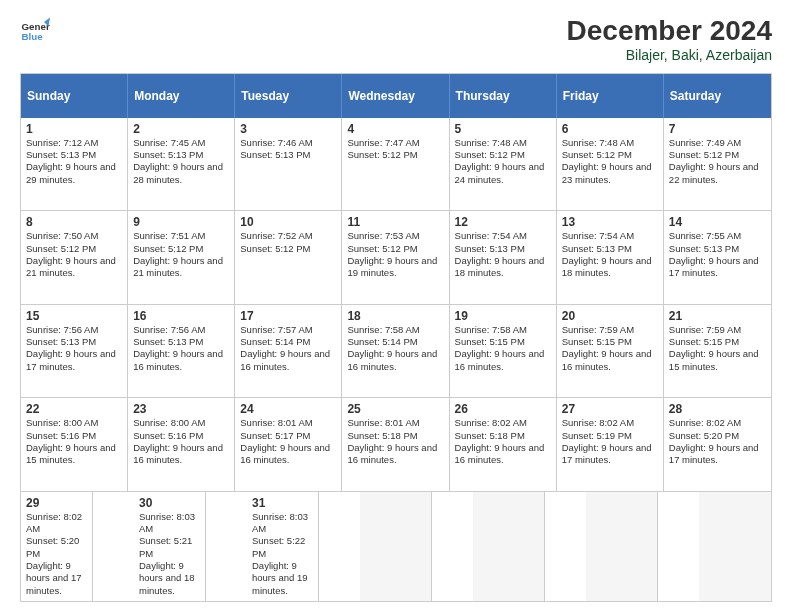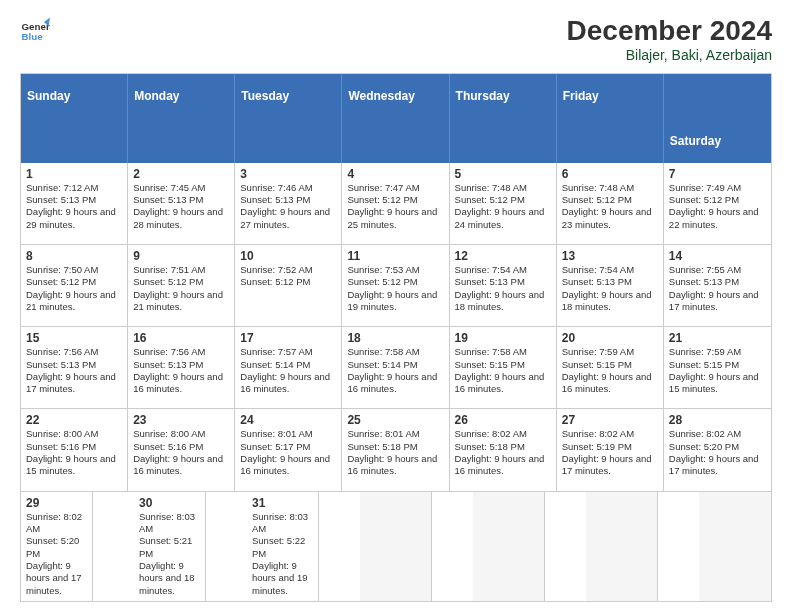--- a/index.html
+++ b/index.html
@@ -58,21 +58,21 @@
       background: #3a6eb5;
     }
     .cal-header-cell {
       color: #fff;
       font-weight: bold;
       font-size: 12px;
       padding: 15px 6px;
       text-align: left;
       border-right: 1px solid #5a8cd0;
     }
-    .cal-header-cell:last-child { border-right: none; margin-top: 45px; }
+    .cal-header-cell:last-child { border-right: none; }
     .cal-body {
       flex: 1;
       display: flex;
       flex-direction: column;
     }
     .cal-row {
       display: grid;
       grid-template-columns: repeat(7, 1fr);
       flex: 1;
       border-bottom: 1px solid #ccc;
@@ -139,27 +139,25 @@
           <div class="cal-cell">
             <span class="day-num">2</span>
             <span class="cell-line">Sunrise: 7:45 AM</span>
             <span class="cell-line">Sunset: 5:13 PM</span>
             <span class="cell-line">Daylight: 9 hours and 28 minutes.</span>
           </div>
           <div class="cal-cell">
             <span class="day-num">3</span>
             <span class="cell-line">Sunrise: 7:46 AM</span>
             <span class="cell-line">Sunset: 5:13 PM</span>
-            <span class="cell-line">Daylight: 9 hours and 27 minutes.</span>
           </div>
           <div class="cal-cell">
             <span class="day-num">4</span>
             <span class="cell-line">Sunrise: 7:47 AM</span>
             <span class="cell-line">Sunset: 5:12 PM</span>
-            <span class="cell-line">Daylight: 9 hours and 25 minutes.</span>
           </div>
           <div class="cal-cell">
             <span class="day-num">5</span>
             <span class="cell-line">Sunrise: 7:48 AM</span>
             <span class="cell-line">Sunset: 5:12 PM</span>
             <span class="cell-line">Daylight: 9 hours and 24 minutes.</span>
           </div>
           <div class="cal-cell">
             <span class="day-num">6</span>
             <span class="cell-line">Sunrise: 7:48 AM</span>

